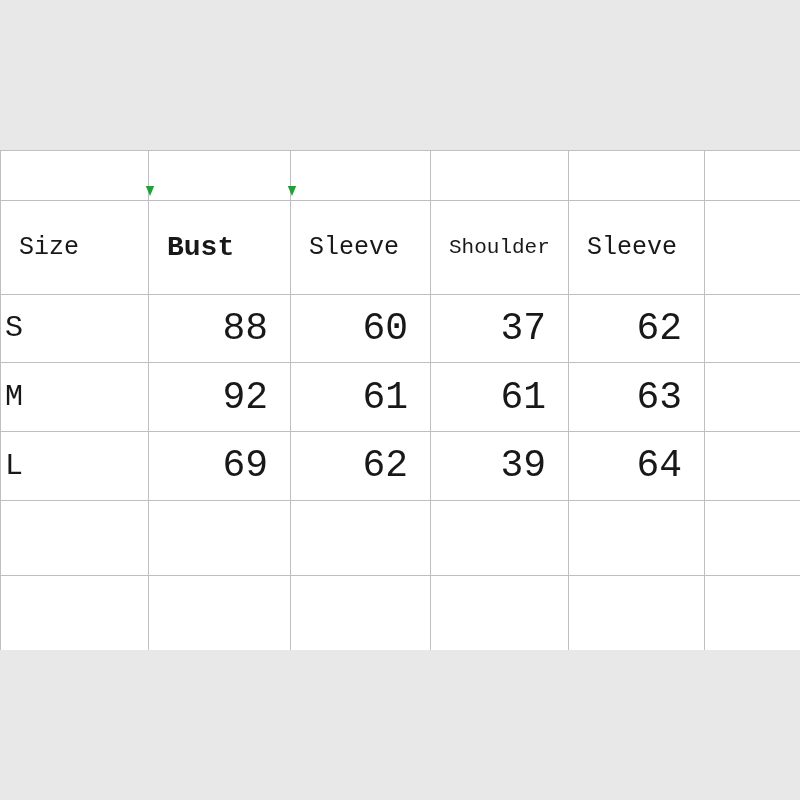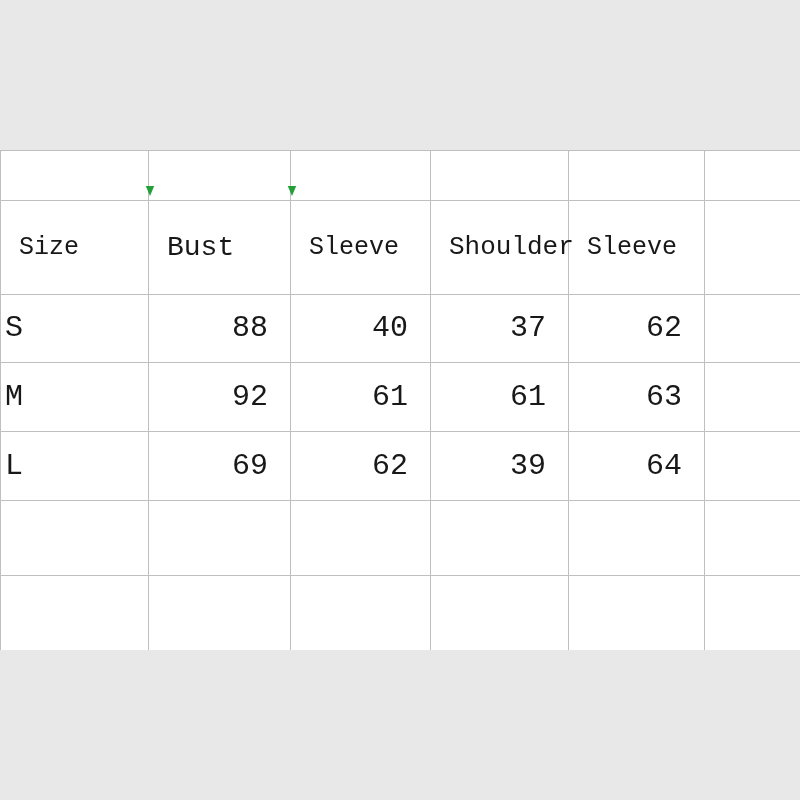--- a/index.html
+++ b/index.html
@@ -32,24 +32,24 @@
       height: 55px;
       white-space: nowrap;
       position: relative;
     }
     td.spacer { height: 40px; border-top: 1px solid #bfbfbf; }
     td.hdr {
       padding-left: 18px;
       font-size: 25px;
       height: 75px;
     }
-    td.hdr-bust { font-size: 28px; }
-    td.hdr-shoulder { font-size: 26px; }
+    td.hdr-bust { font-size: 28px; font-weight: bold; }
+    td.hdr-shoulder { font-size: 21px; }
     td.sizecell { font-size: 30px; padding-left: 4px; }
-    td.num { text-align: right; font-size: 30px; padding-right: 22px; }
+    td.num { text-align: right; font-size: 38px; padding-right: 22px; }
     td.empty-row { height: 60px; }
     td.bottom-row { height: 60px; border-bottom: none; }
 
     col.c0 { width: 148px; }
     col.c1 { width: 142px; }
     col.c2 { width: 140px; }
     col.c3 { width: 138px; }
     col.c4 { width: 136px; }
     col.c5 { width: 96px; }
 
@@ -93,21 +93,21 @@
       <td class="hdr">Size</td>
       <td class="hdr hdr-bust">Bust</td>
       <td class="hdr">Sleeve</td>
       <td class="hdr hdr-shoulder">Shoulder</td>
       <td class="hdr">Sleeve</td>
       <td class="hdr"></td>
     </tr>
     <tr>
       <td class="sizecell">S</td>
       <td class="num">88</td>
-      <td class="num">40</td>
+      <td class="num">60</td>
       <td class="num">37</td>
       <td class="num">62</td>
       <td></td>
     </tr>
     <tr>
       <td class="sizecell">M</td>
       <td class="num">92</td>
       <td class="num">61</td>
       <td class="num">61</td>
       <td class="num">63</td>

